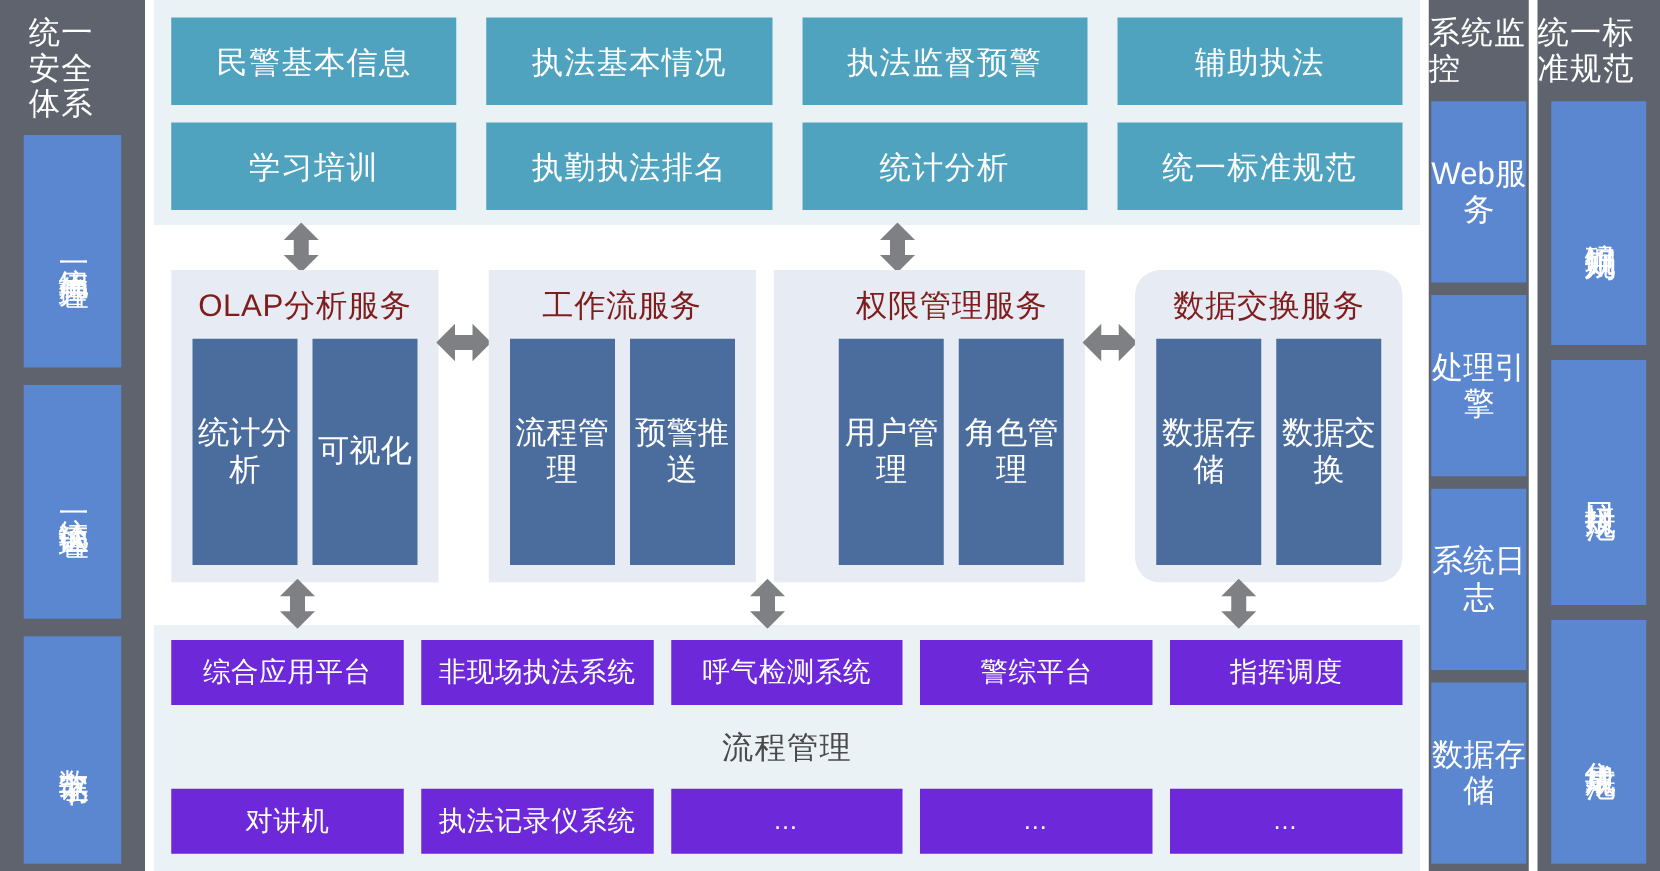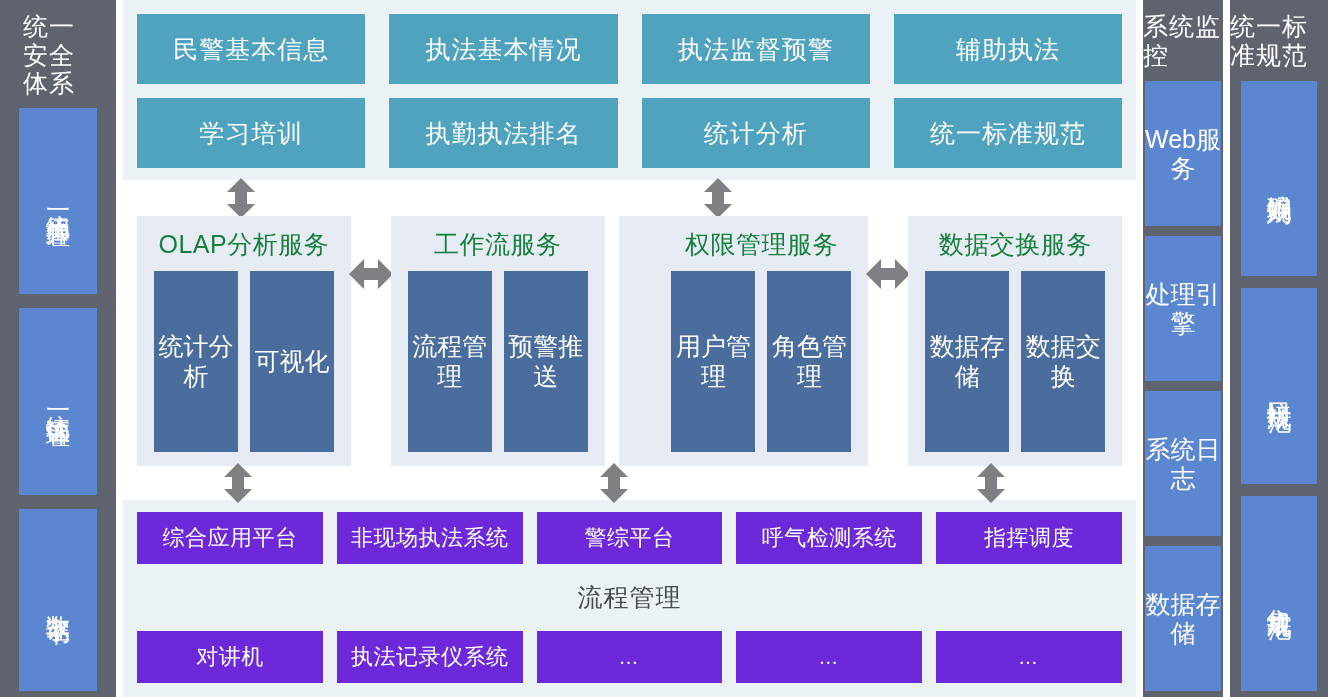--- a/index.html
+++ b/index.html
@@ -108,21 +108,21 @@
   }
   .svc-panel{
     background:#E7ECF4;
     display:flex;flex-direction:column;
     align-items:center;
     box-sizing:border-box;
     padding:6px 12px 14px 12px;
     position:relative;
   }
   .svc-title{
-    color:#15803d;
+    color:#7f1d1d;
     font-size:25px;
     padding:6px 0 10px 0;
     white-space:nowrap;
     letter-spacing:0.5px;
   }
   .svc-boxes{
     display:flex;gap:12px;flex:1 1 auto;width:100%;
     justify-content:center;
   }
   .svc-box{
@@ -244,21 +244,21 @@
       </div>
 
       <div class="svc-gap">
         <div class="arrow" style="left:-2px;top:42px;">
           <svg width="44" height="32" viewBox="0 0 44 32">
               <path d="M0 16 L15 1 L15 10 L29 10 L29 1 L44 16 L29 31 L29 22 L15 22 L15 31 Z" fill="#7F8084"></path>
             </svg>
         </div>
       </div>
 
-      <div class="svc-panel" style="flex:1 1 0;">
+      <div class="svc-panel" style="flex:1 1 0;border-radius:20px;">
         <div class="svc-title">数据交换服务</div>
         <div class="svc-boxes">
           <div class="svc-box">数据存储</div>
           <div class="svc-box">数据交换</div>
         </div>
       </div>
 
     </div>
 
     <div class="band mid">
@@ -276,22 +276,22 @@
         <svg width="30" height="40" viewBox="0 0 30 40">
             <path d="M15 0 L29 14 L21 14 L21 26 L29 26 L15 40 L1 26 L9 26 L9 14 L1 14 Z" fill="#7F8084"></path>
           </svg>
       </div>
     </div>
 
     <div class="data-layer">
       <div class="data-row">
         <div class="data-box">综合应用平台</div>
         <div class="data-box">非现场执法系统</div>
+        <div class="data-box">呼气检测系统</div>
         <div class="data-box">警综平台</div>
-        <div class="data-box">呼气检测系统</div>
         <div class="data-box">指挥调度</div>
       </div>
       <div class="data-mid-label">流程管理</div>
       <div class="data-row">
         <div class="data-box">对讲机</div>
         <div class="data-box">执法记录仪系统</div>
         <div class="data-box dots">…</div>
         <div class="data-box dots">…</div>
         <div class="data-box dots">…</div>
       </div>

